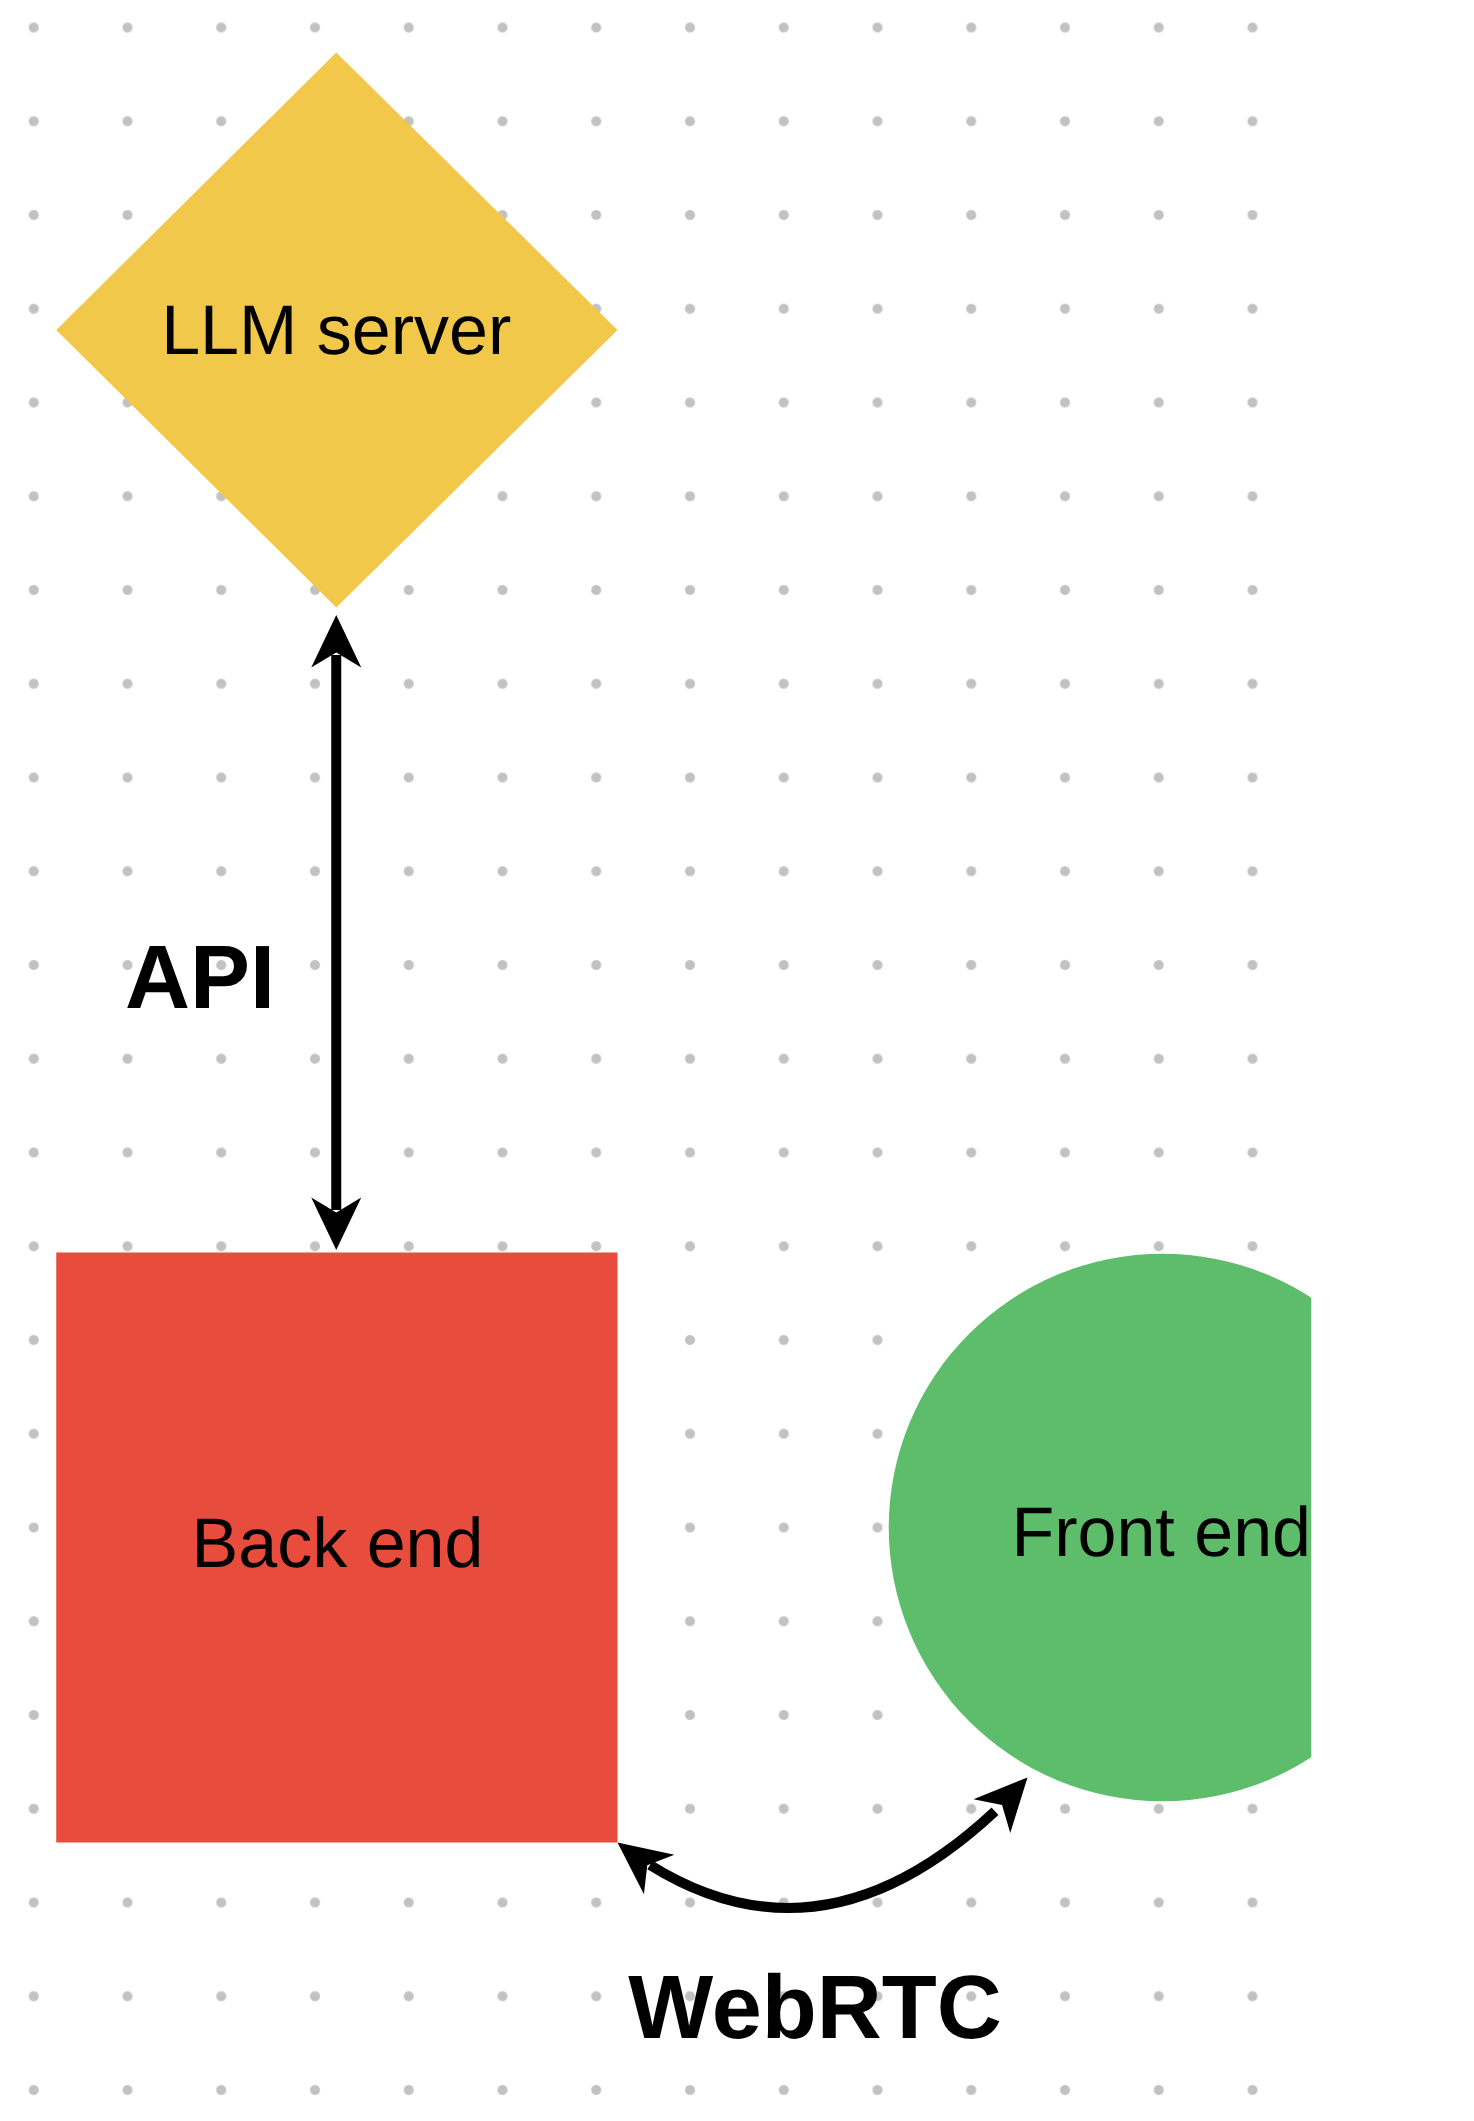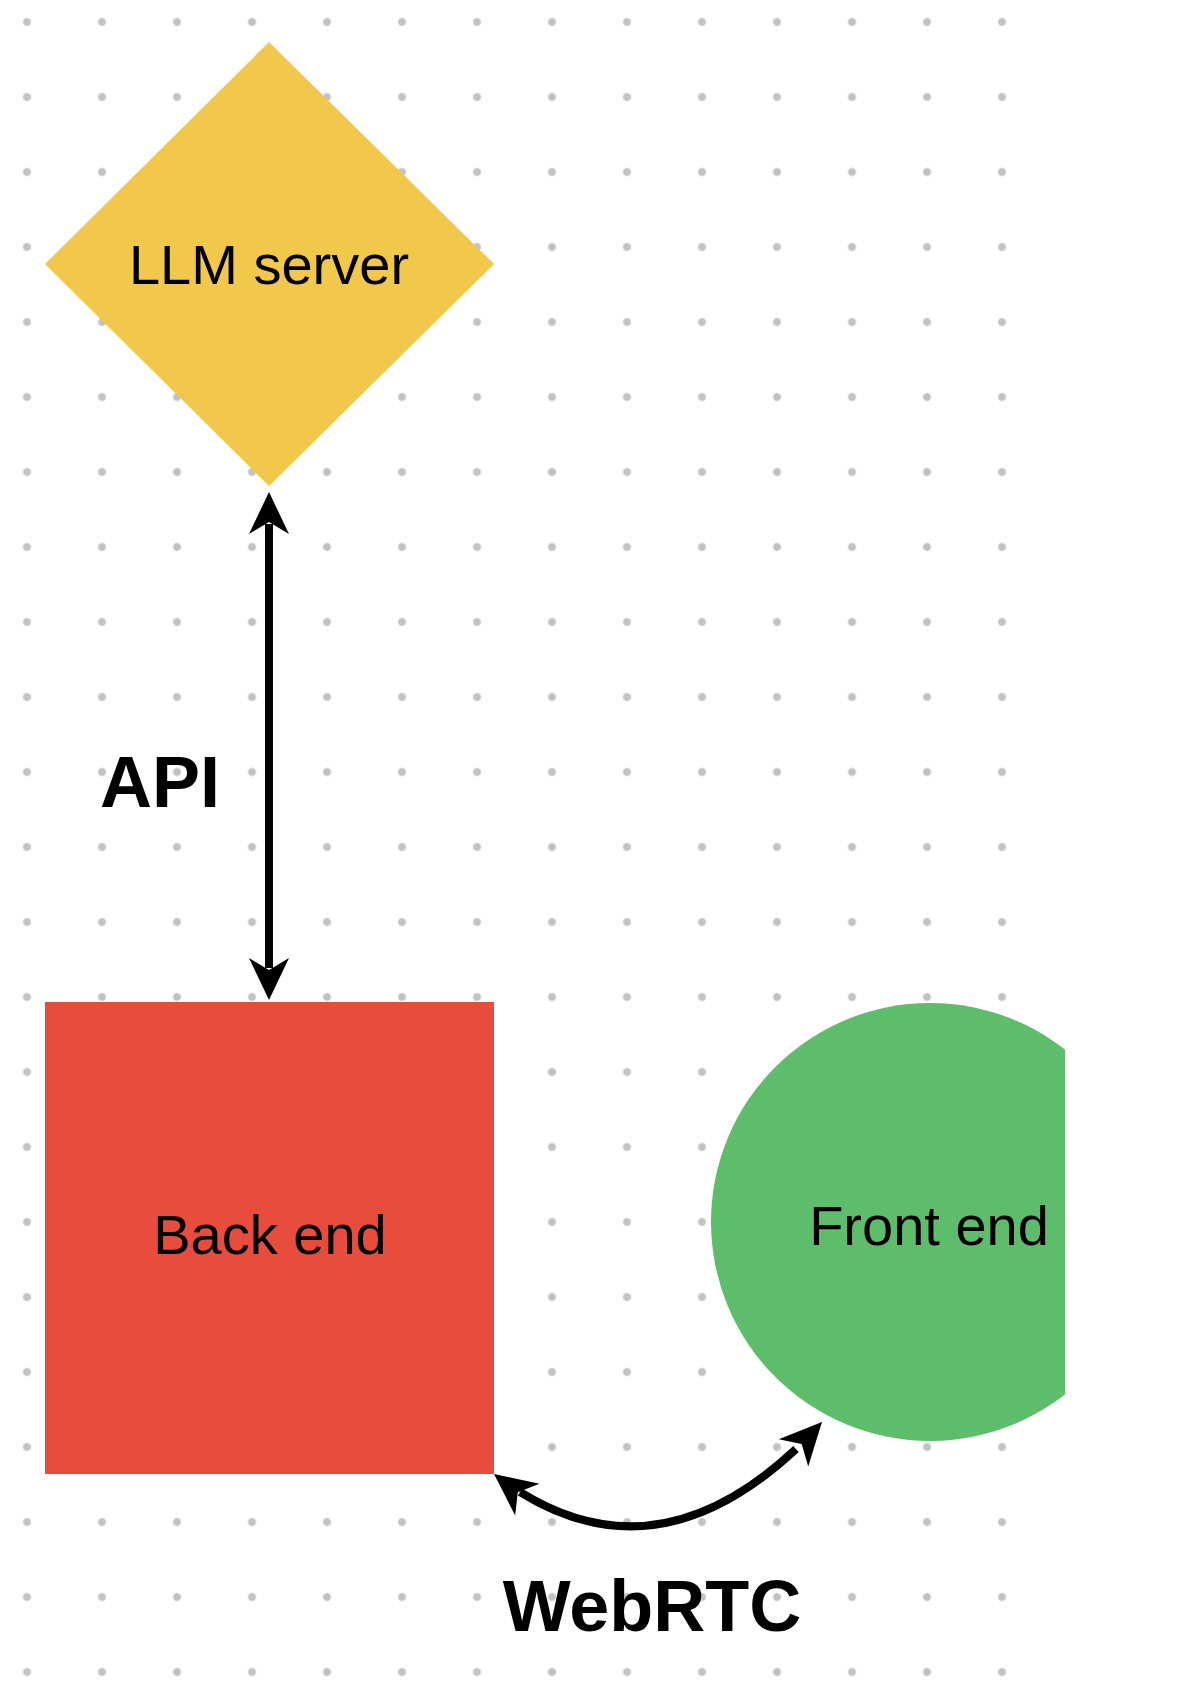--- a/index.html
+++ b/index.html
@@ -11,21 +11,20 @@
   .canvas {
     position: relative;
     width: 1049px;
     height: 1697px;
     background-color: #ffffff;
     
     background-image: radial-gradient(circle, #c2c2c2 3.5px, rgba(194,194,194,0) 4.5px);
     background-size: 75px 75px;
     background-position: -10.5px -15.5px;
     overflow: hidden;
-    padding-left: 16px;
   }
   .canvas > svg {
     position: absolute;
     left: 0;
     top: 0;
     display: block;
   }
   .node-label {
     font-size: 56px;
     font-weight: 400;

